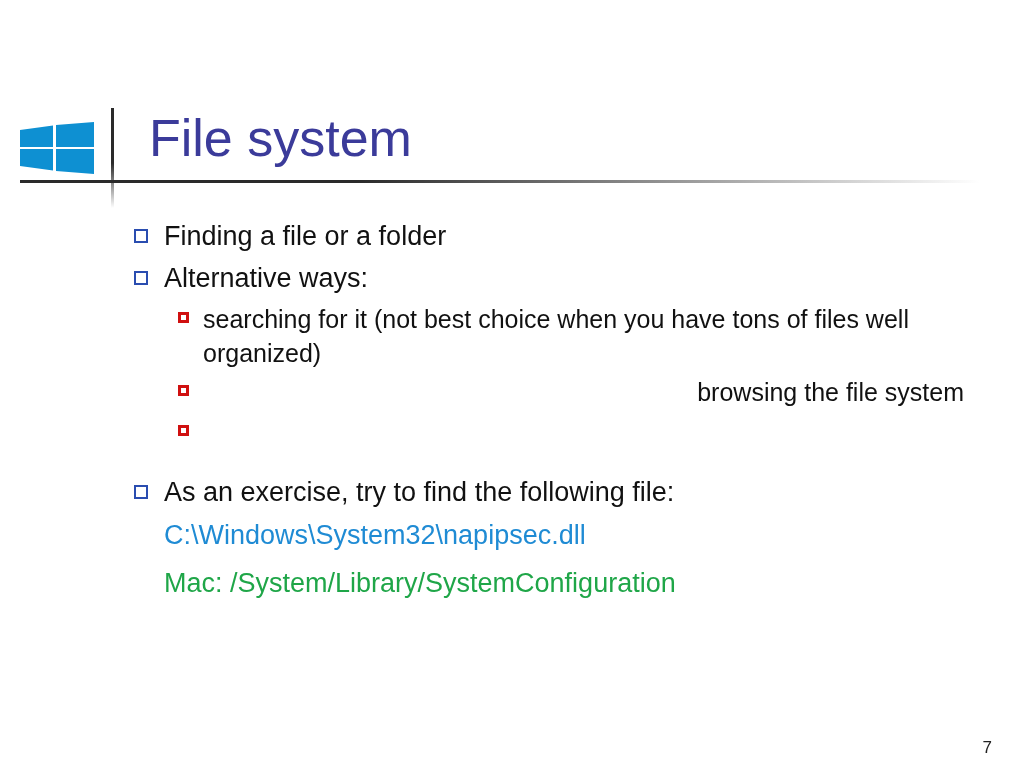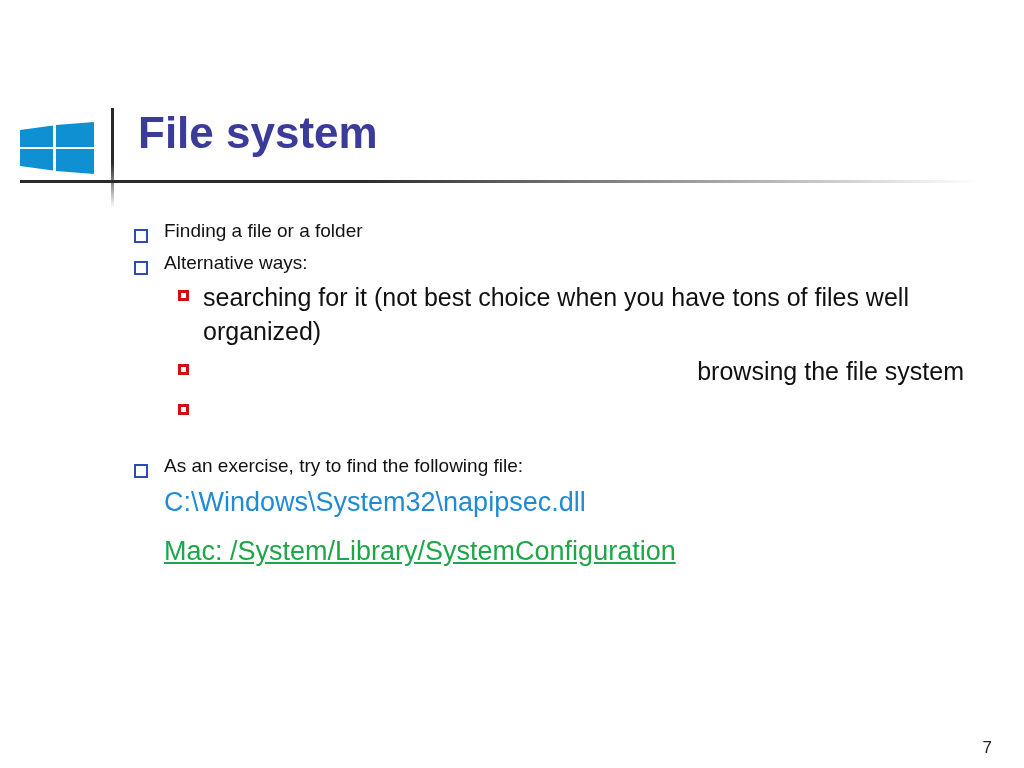--- a/index.html
+++ b/index.html
@@ -23,24 +23,24 @@
     width: 100%;
   }
   .logo {
     position: absolute;
     left: 20px;
     top: 14px;
   }
   .logo svg { display: block; }
   .title {
     position: absolute;
-    left: 138px;
+    left: 149px;
     top: 0;
-    font-size: 44px;
-    font-weight: 700;
+    font-size: 52px;
+    font-weight: 400;
     color: #3b3b9a;
     font-family: Verdana, Geneva, sans-serif;
   }
   .vline {
     position: absolute;
     left: 111px;
     top: 0;
     width: 3px;
     height: 100px;
     background: linear-gradient(to bottom, #2a2a2a 0%, #2a2a2a 55%, rgba(42,42,42,0) 100%);
@@ -75,42 +75,41 @@
     margin-right: 16px;
   }
   .bullet-box.small {
     width: 11px;
     height: 11px;
     border: 3px solid #d01010;
     margin-top: 9px;
     margin-right: 14px;
   }
   .bullet-text {
-    font-size: 19px;
+    font-size: 27px;
     line-height: 1.35;
     color: #111;
   }
   .bullet-text.small {
     font-size: 25px;
     line-height: 1.35;
   }
   .path-win {
     color: #1f8bd4;
     font-size: 27px;
     line-height: 1.35;
     margin-left: 30px;
     margin-top: 2px;
   }
   .path-mac {
     color: #1fa648;
     font-size: 27px;
     line-height: 1.35;
     margin-left: 30px;
     margin-top: 12px;
-    text-decoration: underline;
   }
   .spacer { height: 32px; }
   .footer-center {
     position: absolute;
     bottom: 10px;
     left: 0;
     width: 100%;
     text-align: center;
     font-size: 17px;
     color: #8a8a8a;

